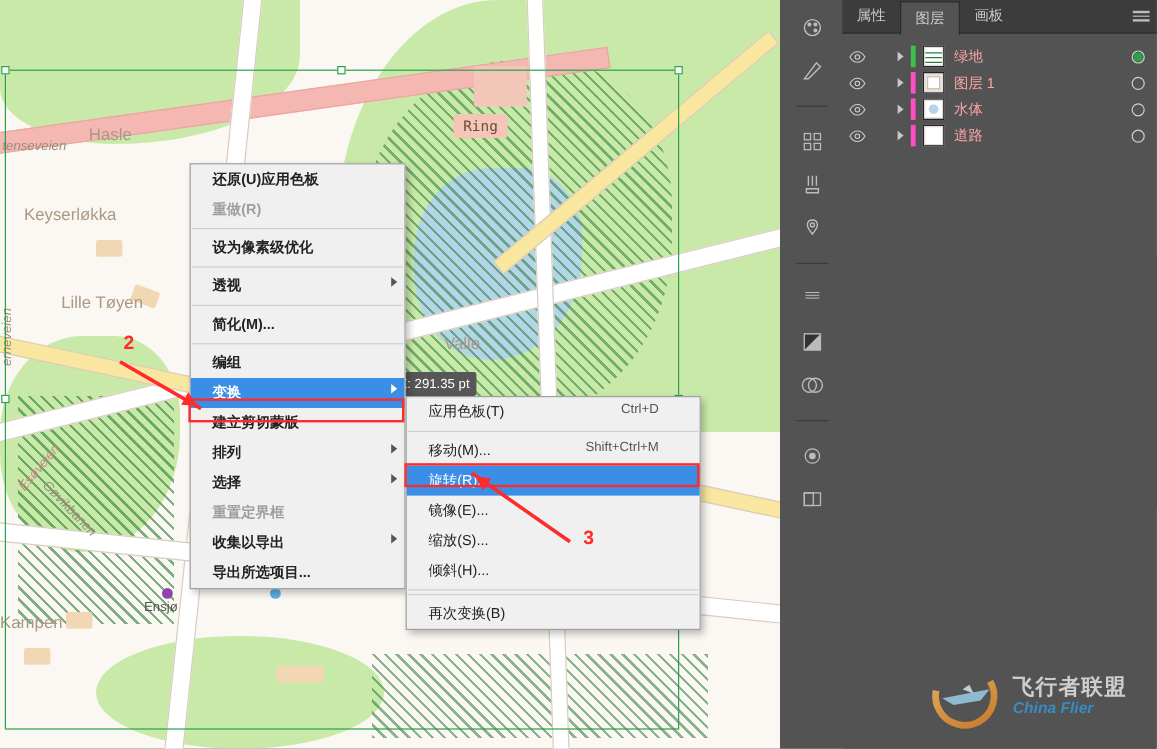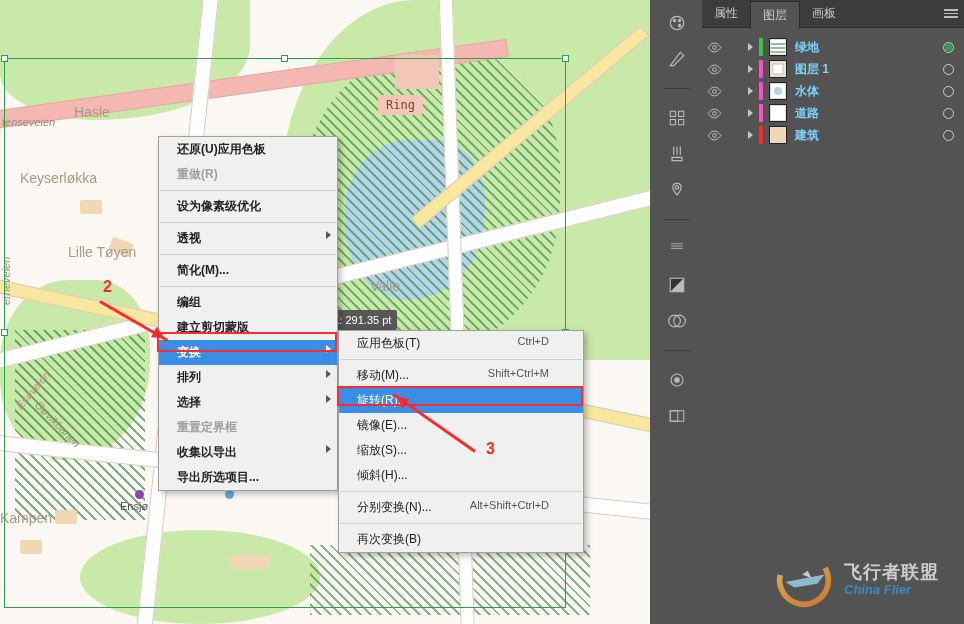--- a/index.html
+++ b/index.html
@@ -104,21 +104,21 @@
   .tabs .burger { margin-left:auto; margin-right:6px; width:14px; display:flex; flex-direction:column; gap:2px; }
   .tabs .burger span{height:1.5px;background:#bcbcbc;}
 
   .layers { padding-top:8px; }
   .layer-row { display:flex; align-items:center; height:22px; padding-left:4px; position:relative; }
   .eye { width:16px; height:16px; margin-right:10px; display:flex; align-items:center; justify-content:center; }
   .eye svg { stroke:#cfcfcf; fill:none; stroke-width:1.4; }
   .expand { width:0;height:0;border-top:4px solid transparent;border-bottom:4px solid transparent;border-left:5px solid #c8c8c8; margin-right:6px; }
   .colorbar { width:4px; height:18px; margin-right:6px; }
   .thumb { width:18px; height:18px; background:#ddd; border:1px solid #222; margin-right:8px; display:flex; align-items:center;justify-content:center; }
-  .layer-name { color:#7dd3fc; font-size:12px;font-weight:bold; }
+  .layer-name { color:#fca5a5; font-size:12px; }
   .target { position:absolute; right:10px; width:11px; height:11px; border:1.5px solid #cfcfcf; border-radius:50%; }
   .target.filled::after{content:"";position:absolute;left:1px;top:1px;width:7px;height:7px;background:#2aa14a;border-radius:1px;}
 
   
   .wm { position:absolute; right:25px; bottom:14px; display:flex; align-items:center; gap:10px; opacity:.82; }
   .wm-badge { width:60px; height:60px; display:flex; align-items:center; justify-content:center; }
   .wm-text { display:flex; flex-direction:column; line-height:1.15; }
   .wm-cn { color:#e8e8e8; font-size:18px; font-weight:bold; letter-spacing:1px; }
   .wm-en { color:#3498db; font-style:italic; font-size:13px; font-weight:bold; }
 </style>
@@ -149,21 +149,21 @@
   <div class="bdot" style="left:55px;top:510px"></div>
   <div class="bdot" style="left:20px;top:540px"></div>
   <div class="bdot" style="left:230px;top:555px;width:40px"></div>
   <div class="bdot" style="left:395px;top:55px;width:44px;height:34px;background:#f3c7b8"></div>
 
   <div class="poi-dot" style="left:135px;top:490px"></div>
   <div class="poi-dot blue" style="left:225px;top:490px"></div>
 
   <span class="maplabel neigh" style="left:74px;top:104px">Hasle</span>
   <span class="maplabel neigh" style="left:20px;top:170px">Keyserløkka</span>
-  <span class="maplabel neigh" style="left:68px;top:244px">Lille Tøyen</span>
+  <span class="maplabel neigh" style="left:51px;top:244px">Lille Tøyen</span>
   <span class="maplabel neigh" style="left:370px;top:278px">Valle</span>
   <span class="maplabel neigh" style="left:174px;top:450px">Ensjø</span>
   <span class="maplabel neigh" style="left:0px;top:510px">Kampen</span>
   <span class="maplabel" style="left:2px;top:116px">tenseveien</span>
   <span class="maplabel" style="left:0px;top:305px;transform:rotate(-90deg);transform-origin:left top">erneveien</span>
   <span class="maplabel" style="left:28px;top:418px;transform:rotate(46deg)">Gøvikbanen</span>
   <span class="maplabel" style="left:10px;top:384px;transform:rotate(-50deg);color:#c88">Esøveien</span>
   <span class="maplabel" style="left:120px;top:500px;color:#555;font-style:normal">Ensjø</span>
 
   <div class="ring-tag">Ring</div>
@@ -186,39 +186,38 @@
   <div class="item">还原(U)应用色板</div>
   <div class="item disabled">重做(R)</div>
   <div class="sep"></div>
   <div class="item">设为像素级优化</div>
   <div class="sep"></div>
   <div class="item"><span>透视</span><span class="arrow"></span></div>
   <div class="sep"></div>
   <div class="item">简化(M)...</div>
   <div class="sep"></div>
   <div class="item">编组</div>
+  <div class="item highlight"><span>变换</span><span class="arrow" style="border-left-color:#fff"></span></div>
   <div class="item">建立剪切蒙版</div>
-  <div class="item highlight"><span>变换</span><span class="arrow" style="border-left-color:#fff"></span></div>
   <div class="item"><span>排列</span><span class="arrow"></span></div>
   <div class="item"><span>选择</span><span class="arrow"></span></div>
   <div class="item disabled">重置定界框</div>
   <div class="item"><span>收集以导出</span><span class="arrow"></span></div>
   <div class="item">导出所选项目...</div>
 </div>
 
 <div class="menu menu2">
   <div class="item"><span>应用色板(T)</span><span class="shortcut">Ctrl+D</span></div>
   <div class="sep"></div>
   <div class="item"><span>移动(M)...</span><span class="shortcut">Shift+Ctrl+M</span></div>
   <div class="item highlight">旋转(R)...</div>
   <div class="item">镜像(E)...</div>
   <div class="item">缩放(S)...</div>
   <div class="item">倾斜(H)...</div>
   <div class="sep"></div>
-  <div class="item"><span>分别变换(N)...</span><span class="shortcut">Alt+Shift+Ctrl+D</span></div>
   <div class="sep"></div>
   <div class="item">再次变换(B)</div>
 </div>
 
 <div class="redbox rb1"></div>
 <div class="redbox rb2"></div>
 <div class="redbox rb3"></div>
 <div class="arrowline ar1"></div>
 <div class="arrowline ar2"></div>
 <div class="arrowline ar3"></div>
@@ -373,38 +372,20 @@
         </div>
         <div style="width:16px"></div>
         <div class="expand"></div>
         <div class="colorbar" style="background:#ff4dc4"></div>
         <div class="thumb">
           <svg width="14" height="14">
             <rect width="14" height="14" fill="#fff"></rect>
           </svg>
         </div>
         <span class="layer-name">道路</span>
-        <div class="target"></div>
-      </div>
-      <div class="layer-row">
-        <div class="eye">
-          <svg viewBox="0 0 24 24" width="15" height="15">
-            <path d="M2 12s4-7 10-7 10 7 10 7-4 7-10 7S2 12 2 12z"></path>
-            <circle cx="12" cy="12" r="3"></circle>
-          </svg>
-        </div>
-        <div style="width:16px"></div>
-        <div class="expand"></div>
-        <div class="colorbar" style="background:#ff2a2a"></div>
-        <div class="thumb">
-          <svg width="14" height="14">
-            <rect width="14" height="14" fill="#f2d7b5"></rect>
-          </svg>
-        </div>
-        <span class="layer-name">建筑</span>
         <div class="target"></div>
       </div>
     </div>
 </div>
 
 <div class="wm">
   <div class="wm-badge">
     <svg viewBox="0 0 64 64" width="60" height="60">
       <defs>
           <linearGradient id="gg" x1="0" x2="0" y1="0" y2="1">

